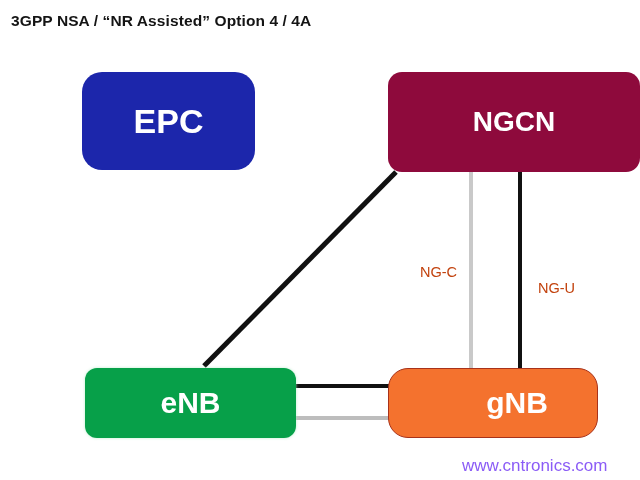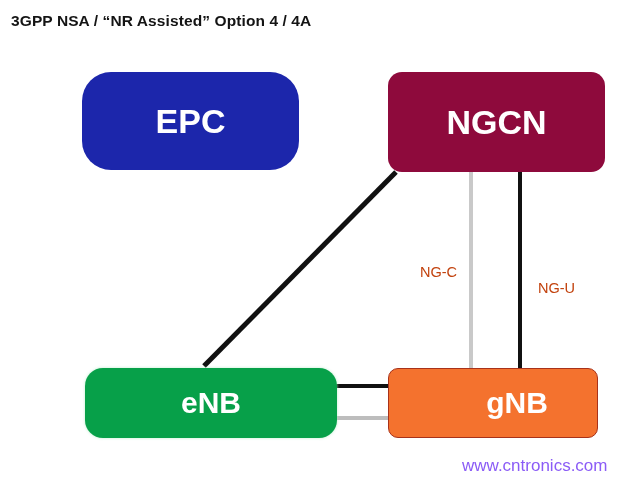--- a/index.html
+++ b/index.html
@@ -32,53 +32,53 @@
     align-items: center;
     justify-content: center;
     color: #ffffff;
     font-weight: bold;
     box-sizing: border-box;
     z-index: 5;
   }
   #node-epc {
     left: 82px;
     top: 72px;
-    width: 217px;
+    width: 173px;
     height: 98px;
     background: #1c26ab;
-    border-radius: 29px;
+    border-radius: 20px;
     font-size: 34px;
   }
   #node-ngcn {
     left: 388px;
     top: 72px;
-    width: 217px;
+    width: 252px;
     height: 100px;
     background: #8e0a3c;
     border-radius: 14px;
-    font-size: 34px;
+    font-size: 28px;
   }
   #node-enb {
     left: 85px;
     top: 368px;
-    width: 252px;
+    width: 211px;
     height: 70px;
     background: #07a049;
-    border-radius: 18px;
+    border-radius: 12px;
     font-size: 30px;
     box-shadow: 0 0 3px rgba(180,235,200,0.9);
   }
   #node-gnb {
     left: 388px;
     top: 368px;
     width: 210px;
     height: 70px;
     background: #f4722e;
     border: 1.5px solid #a8321a;
-    border-radius: 10px;
+    border-radius: 20px;
     font-size: 30px;
     padding-left: 48px;
   }
   .link {
     position: absolute;
     z-index: 2;
   }
   
   #link-ngc {
     left: 469px;

